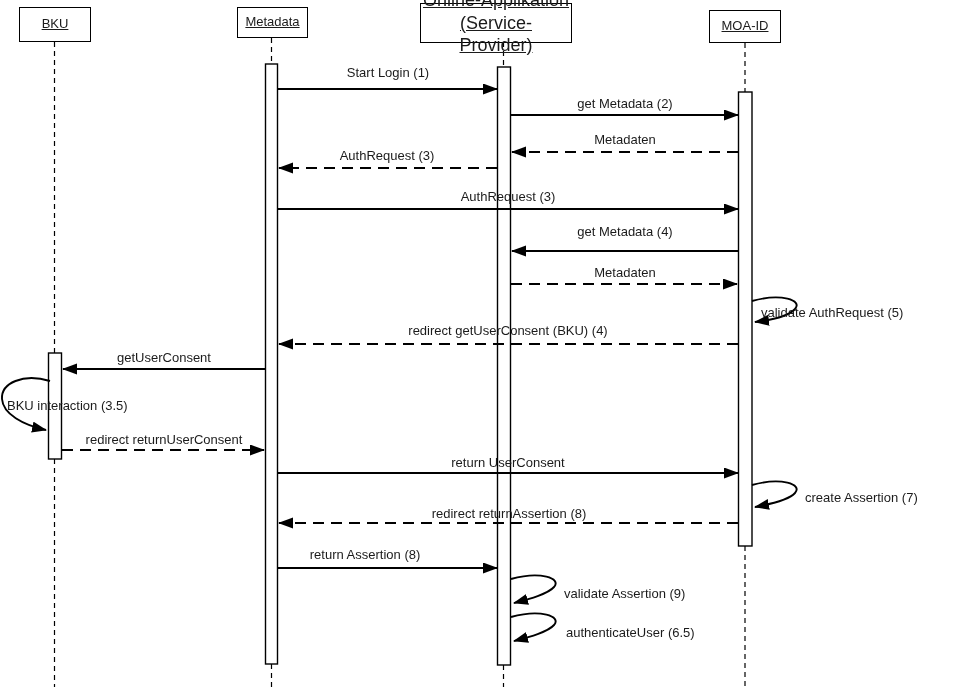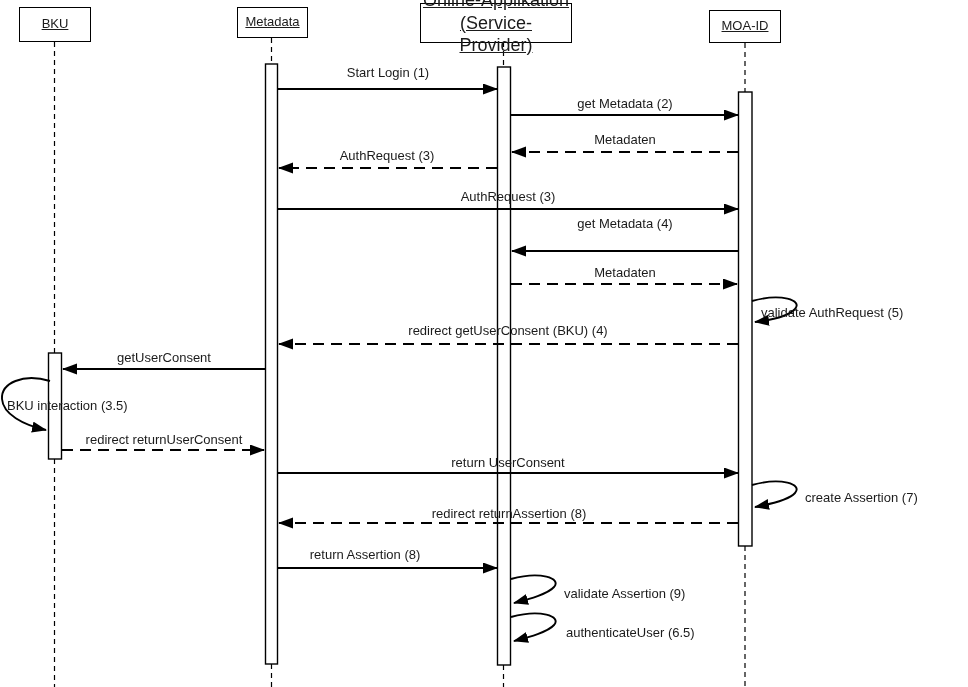--- a/index.html
+++ b/index.html
@@ -92,21 +92,21 @@
   </div>
   <div class="actor" style="left:709px;top:10px;width:72px;height:33px">
     <span class="actor-label">MOA-ID</span>
   </div>
 
   <div class="msg" style="left:388px;top:65px">Start Login (1)</div>
   <div class="msg" style="left:625px;top:96px">get Metadata (2)</div>
   <div class="msg" style="left:625px;top:132px">Metadaten</div>
   <div class="msg" style="left:387px;top:148px">AuthRequest (3)</div>
   <div class="msg" style="left:508px;top:189px">AuthRequest (3)</div>
-  <div class="msg" style="left:625px;top:216px">get Metadata (4)</div>
+  <div class="msg" style="left:625px;top:224px">get Metadata (4)</div>
   <div class="msg" style="left:625px;top:265px">Metadaten</div>
   <div class="msg left-anchor" style="left:761px;top:305px">validate AuthRequest (5)</div>
   <div class="msg" style="left:508px;top:323px">redirect getUserConsent (BKU) (4)</div>
   <div class="msg" style="left:164px;top:350px">getUserConsent</div>
   <div class="msg left-anchor" style="left:7px;top:398px">BKU interaction (3.5)</div>
   <div class="msg" style="left:164px;top:432px">redirect returnUserConsent</div>
   <div class="msg" style="left:508px;top:455px">return UserConsent</div>
   <div class="msg left-anchor" style="left:805px;top:490px">create Assertion (7)</div>
   <div class="msg" style="left:509px;top:506px">redirect returnAssertion (8)</div>
   <div class="msg" style="left:365px;top:547px">return Assertion (8)</div>

